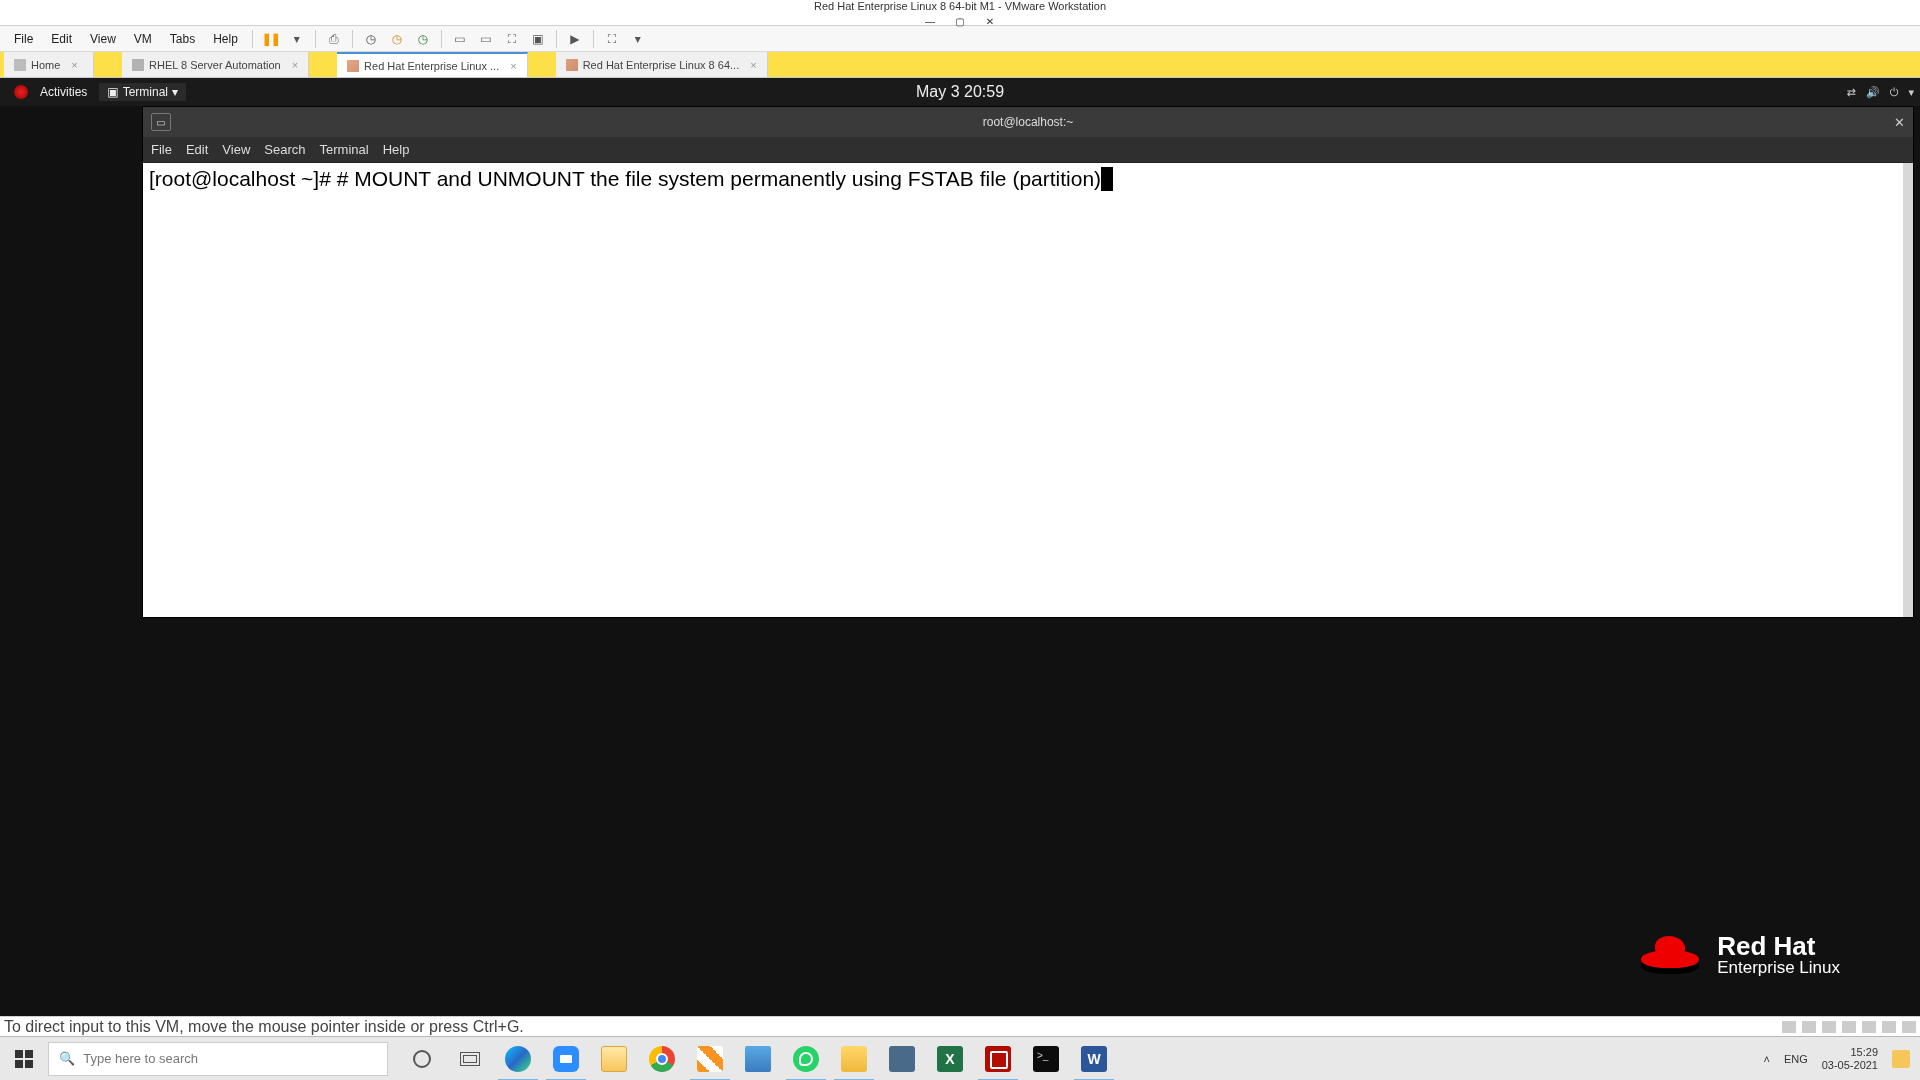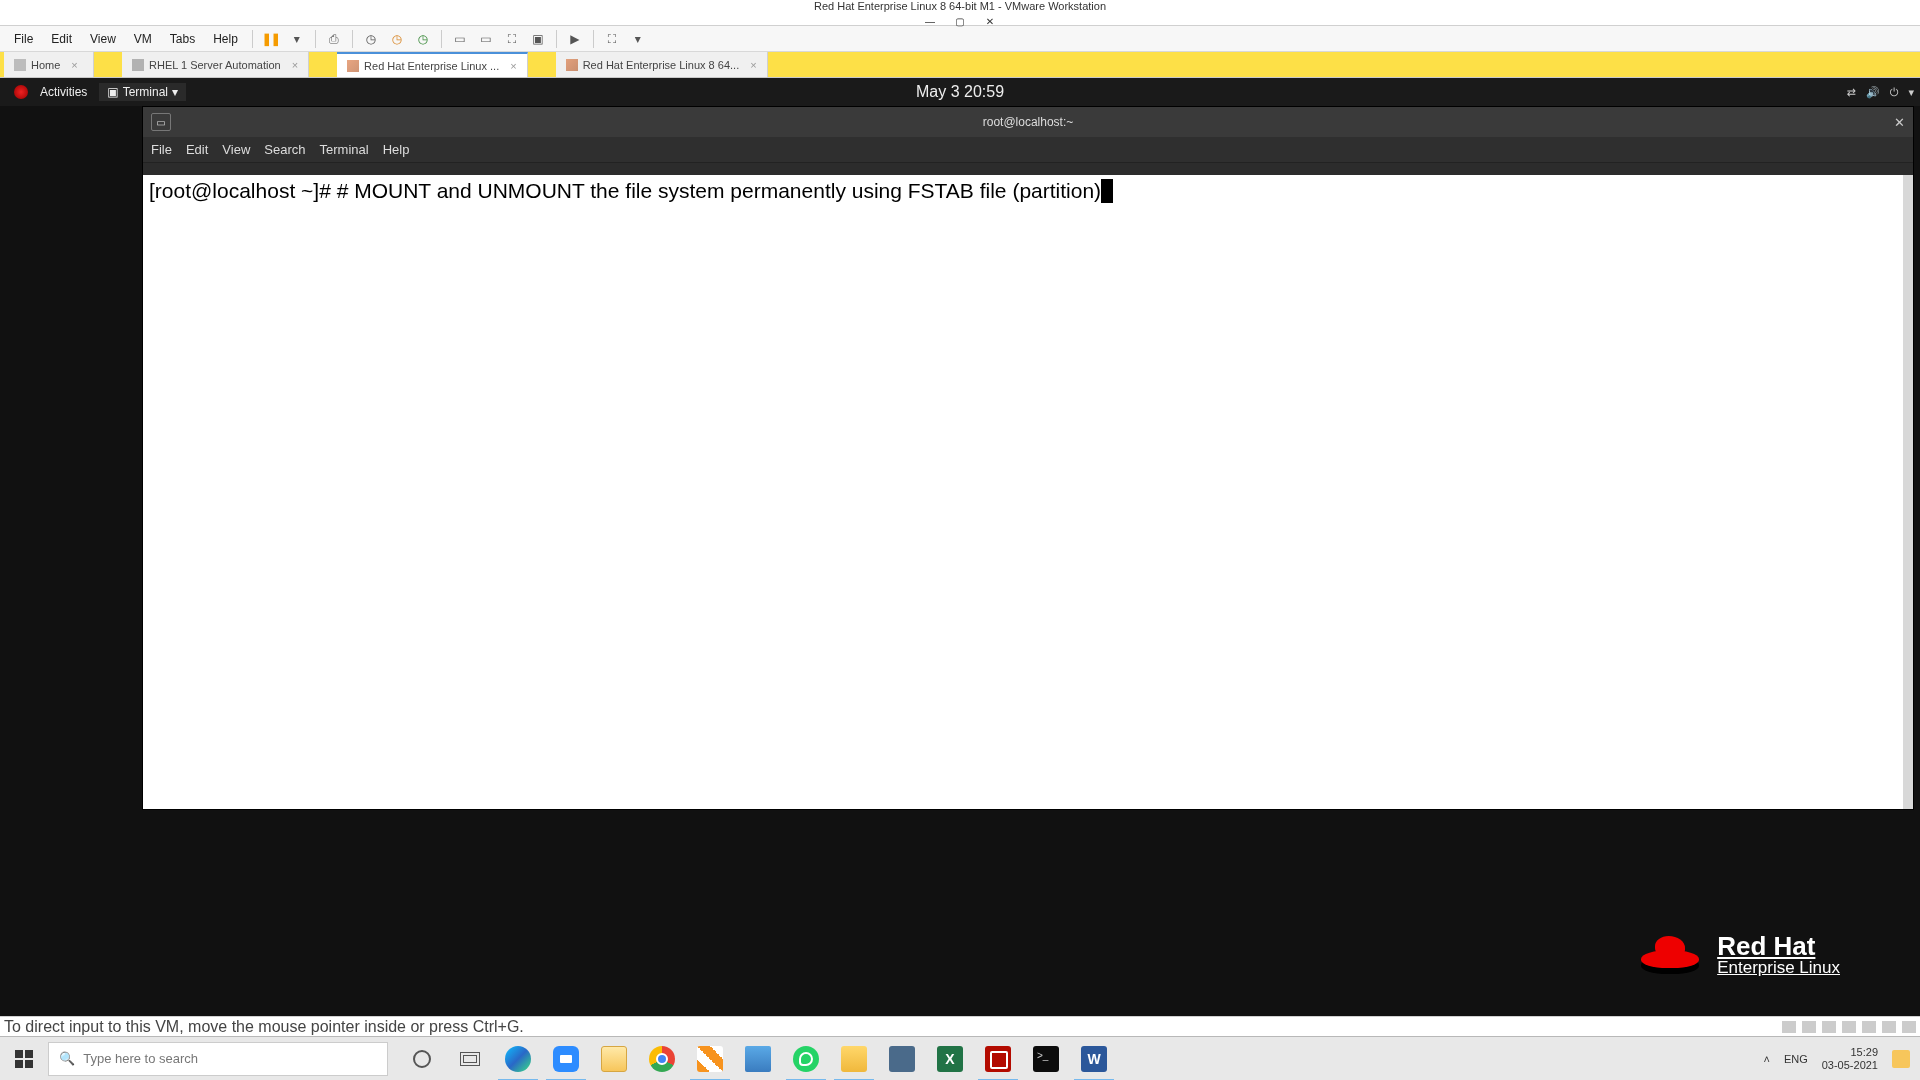--- a/index.html
+++ b/index.html
@@ -37,26 +37,26 @@
 .gnome-topbar .center-clock { position: absolute; left: 50%; transform: translateX(-50%); font-size: 16px; }
 .gnome-topbar .sys-icons { margin-left: auto; display: flex; gap: 10px; align-items: center; font-size: 11px; color: #ccc; }
 
 
 .term-window { position: absolute; top: 28px; left: 142px; right: 6px; background: #2c2c2c; border: 1px solid #000; }
 .term-titlebar { height: 30px; background: #3a3a3a; display: flex; align-items: center; color: #ddd; font-size: 12px; padding: 0 8px; }
 .term-titlebar .term-iconbox { width: 20px; height: 18px; border: 1px solid #777; border-radius: 2px; display: flex; align-items: center; justify-content: center; font-size: 10px; }
 .term-titlebar .term-title { position: absolute; left: 50%; transform: translateX(-50%); font-weight: 400; }
 .term-titlebar .term-close { margin-left: auto; color: #ccc; font-size: 13px; }
 .term-menubar { height: 26px; background: #2f2f2f; display: flex; align-items: center; padding: 0 8px; gap: 14px; color: #ddd; font-size: 13px; border-bottom: 1px solid #222; }
-.term-body { background: #fff; color: #000; font-family: "DejaVu Sans Mono","Courier New",monospace; font-size: 21px; padding: 4px 6px; height: 634px; white-space: pre; overflow: hidden; position: relative; margin-top: 12px; }
+.term-body { background: #fff; color: #000; font-family: "DejaVu Sans Mono","Courier New",monospace; font-size: 21px; padding: 4px 6px; height: 454px; white-space: pre; overflow: hidden; position: relative; }
 .term-body .cursor { display: inline-block; width: 12px; height: 24px; background: #000; vertical-align: text-bottom; }
 .term-body .scrollbar { position: absolute; right: 0; top: 0; bottom: 0; width: 10px; background: #d8d8d8; }
 
 
-.rhel-logo { position: absolute; bottom: 40px; right: 80px; display: flex; align-items: flex-end; gap: 18px; color: #fff; text-decoration: underline; }
+.rhel-logo { position: absolute; bottom: 40px; right: 80px; display: flex; align-items: flex-end; gap: 18px; color: #fff; }
 .rhel-hat { width: 58px; height: 44px; position: relative; }
 .rhel-hat::before { content: ""; position: absolute; left: 0; right: 0; bottom: 8px; height: 18px; background: #e00; border-radius: 50% 50% 45% 45%; box-shadow: 0 6px 0 0 #000; }
 .rhel-hat::after { content: ""; position: absolute; left: 14px; top: 4px; width: 30px; height: 22px; background: #e00; border-radius: 50% 60% 40% 50%; }
 .rhel-text .l1 { font-size: 26px; font-weight: 600; line-height: 1; }
 .rhel-text .l2 { font-size: 17px; font-weight: 400; line-height: 1; }
 
 
 .vm-status { height: 20px; background: #fff; border-top: 1px solid #d0d0d0; display: flex; align-items: center; font-size: 16px; color: #444; padding: 0 4px; }
 .vm-status .right-icons { margin-left: auto; display: flex; gap: 6px; }
 .vm-status .status-ic { width: 14px; height: 12px; background: #aaa; opacity: .6; }
@@ -139,21 +139,21 @@
 </div>
 
 <div class="vmware-tabs">
   <div class="vmware-tab">
     <span class="tab-icon home"></span>
     <span>Home</span>
     <span class="tab-close">×</span>
   </div>
   <div class="vmware-tab">
     <span class="tab-icon"></span>
-    <span>RHEL 1 Server Automation</span>
+    <span>RHEL 8 Server Automation</span>
     <span class="tab-close">×</span>
   </div>
   <div class="vmware-tab active">
     <span class="tab-icon vm"></span>
     <span>Red Hat Enterprise Linux ...</span>
     <span class="tab-close">×</span>
   </div>
   <div class="vmware-tab">
     <span class="tab-icon vm"></span>
     <span>Red Hat Enterprise Linux 8 64...</span>

